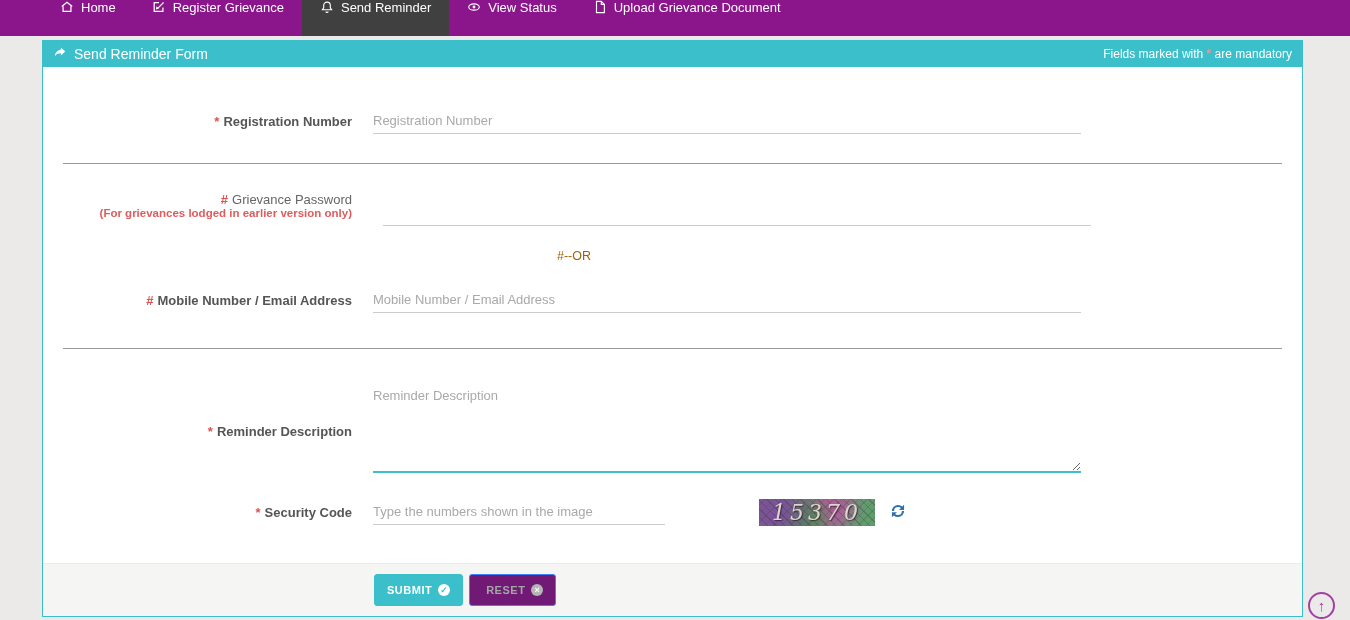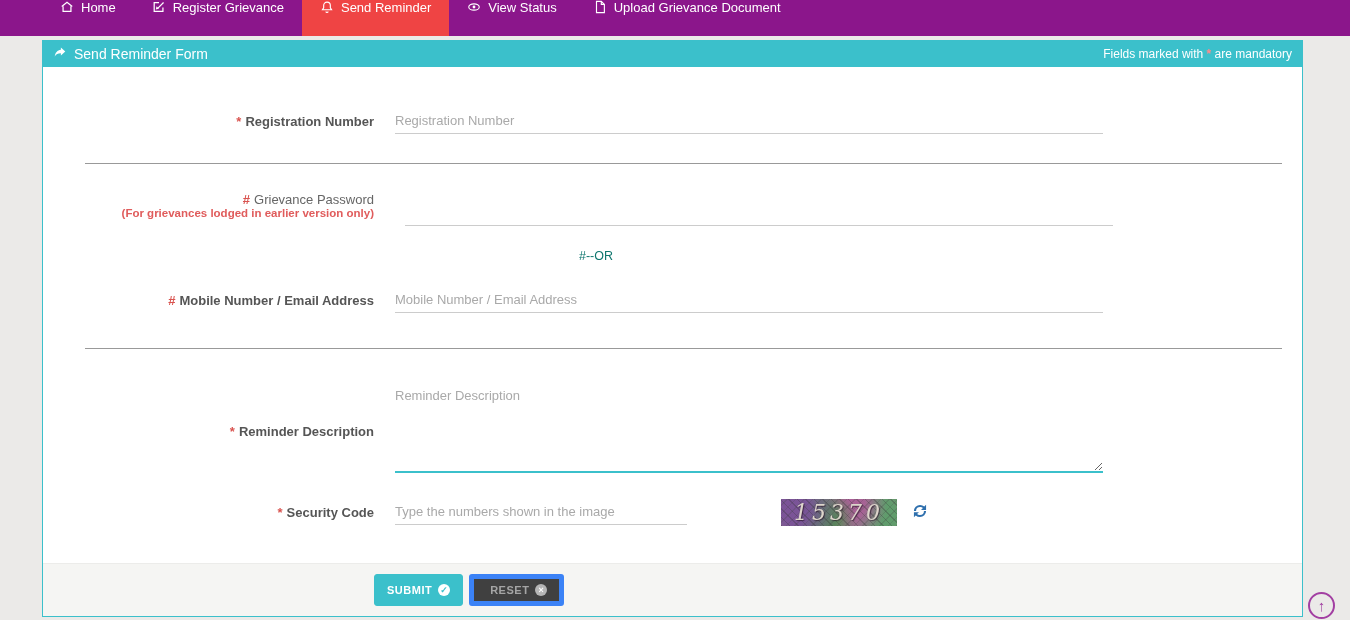--- a/index.html
+++ b/index.html
@@ -14,40 +14,40 @@
   
   .navbar {
     height:36px; background:#8b168b; display:flex; align-items:stretch;
     padding-left:42px;
   }
   .nav-item {
     display:flex; align-items:flex-start; gap:7px; padding:0 18px;
     color:#fff; font-size:13px; text-decoration:none; cursor:pointer;
     white-space:nowrap;
   }
-  .nav-item.active { background:#ef4444; }
+  .nav-item.active { background:#404040; }
   .nav-icon { display:inline-flex; width:14px; height:14px; }
   .nav-icon svg { width:14px; height:14px; }
 
   
   .panel {
     width:1261px; margin:4px 0 0 42px;
     border:1px solid #3bc0cb; background:#fff;
   }
   .panel-header {
     height:26px; background:#3bc0cb; color:#fff;
     display:flex; align-items:center; justify-content:space-between;
     padding:0 10px; font-size:14px;
   }
   .panel-title { display:flex; align-items:center; gap:7px; }
   .panel-title svg { width:14px; height:14px; }
   .mandatory-note { font-size:12px; }
   .mandatory-note .star { color:#ff8a8a; font-weight:bold; }
 
-  .panel-body { height:496px; padding-top:40px; overflow:hidden; background:#fff;padding-left:22px; }
+  .panel-body { height:496px; padding-top:40px; overflow:hidden; background:#fff; }
 
   .form-row { display:flex; }
   .label-col {
     width:330px; flex-shrink:0; text-align:right; padding-right:21px;
   }
   .req-marker { color:#d9534f; font-weight:bold; margin-right:4px; }
   .lbl-bold { font-weight:bold; color:#555; font-size:13px; }
   .lbl-normal { color:#666; font-size:13px; }
   .field-note { color:#e05c5c; font-weight:bold; font-size:11.5px; margin-top:0; }
 
@@ -59,21 +59,21 @@
   .underline-input::placeholder { color:#a9a9a9; }
 
   .row-registration { height:28px; align-items:center; }
   .divider { border:none; border-top:1px solid #999; margin:28px 20px 0 20px; }
 
   .row-password { margin-top:28px; align-items:flex-start;gap:10px; }
   .row-password .underline-input { height:34px; }
 
   .or-row {
     margin-top:22px; padding-left:514px;
-    color:#0f766e; font-size:12.5px; line-height:16px;
+    color:#a16207; font-size:12.5px; line-height:16px;
   }
 
   .row-contact { margin-top:22px; height:28px; align-items:center; }
 
   .divider2 { border:none; border-top:1px solid #999; margin:34px 20px 0 20px; }
 
   .row-description { margin-top:34px; align-items:center; }
   .row-description .label-col { padding-top:6px; }
   .description-textarea {
     width:708px; height:90px; border:none; border-bottom:2px solid #3bc0cb;
@@ -114,21 +114,21 @@
     height:53px; background:#f5f5f3; border-top:1px solid #ececea;
     display:flex; align-items:center; padding-left:331px; gap:6px;
   }
   .btn {
     display:inline-flex; align-items:center; gap:6px;
     font-family:"Liberation Sans", sans-serif;
     font-size:11px; font-weight:bold; letter-spacing:.5px;
     padding:6px 12px; border-radius:3px; cursor:pointer; height:32px;
   }
   .btn-submit { background:#3bc0cb; color:#fff; border:1px solid #3bc0cb; }
-  .btn-reset  { background:#404040; color:#a5a5a5; border:5px solid #3b82f6;padding-left:16px; }
+  .btn-reset  { background:#701a75; color:#a5a5a5; border:1px solid #3b82f6;padding-left:16px; }
   .icon-circle-check {
     width:12px; height:12px; border-radius:50%; background:#fff; color:#3bc0cb;
     display:inline-flex; align-items:center; justify-content:center;
     font-size:9px; font-weight:bold; line-height:1;
   }
   .icon-circle-x {
     width:12px; height:12px; border-radius:50%; background:#b5b5b5; color:#fdfdfd;
     display:inline-flex; align-items:center; justify-content:center;
     font-size:9px; font-weight:bold; line-height:1;
   }

